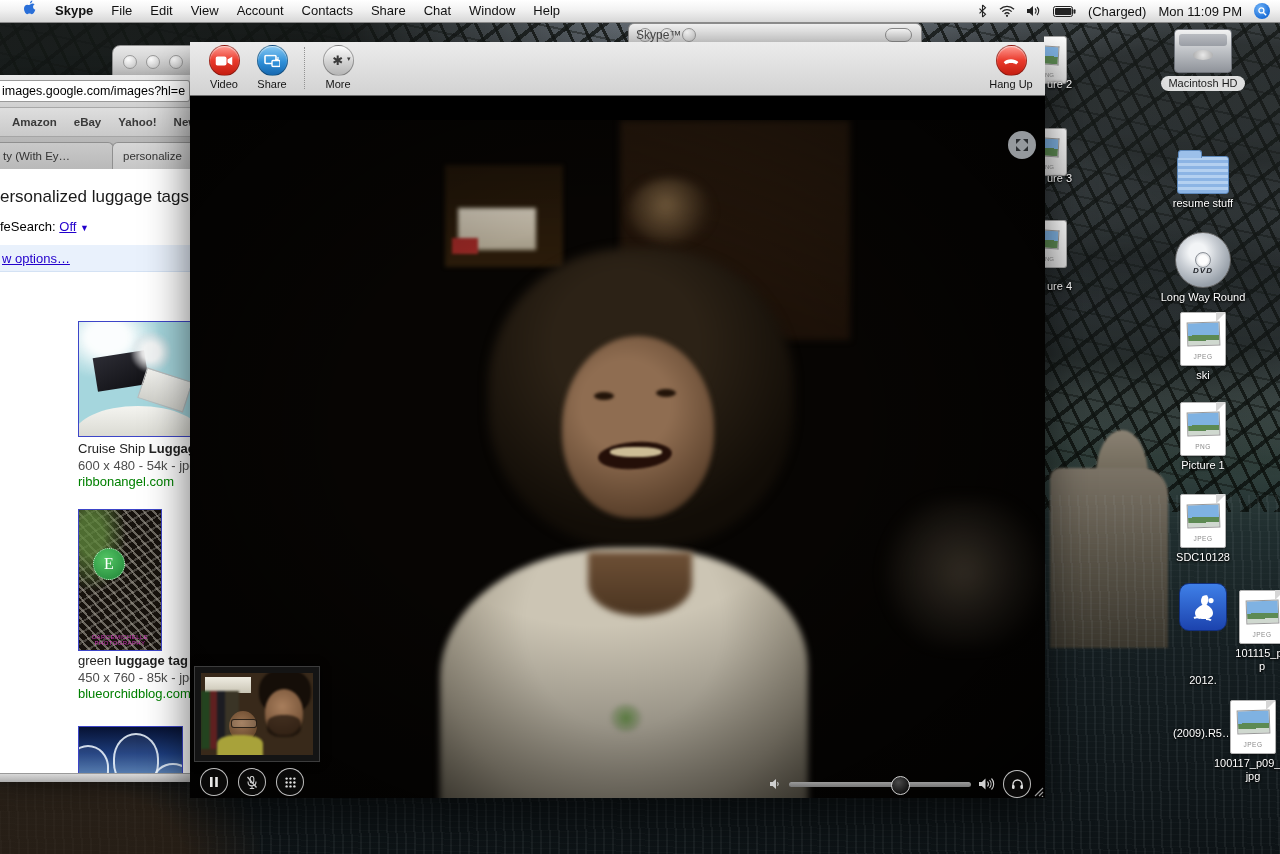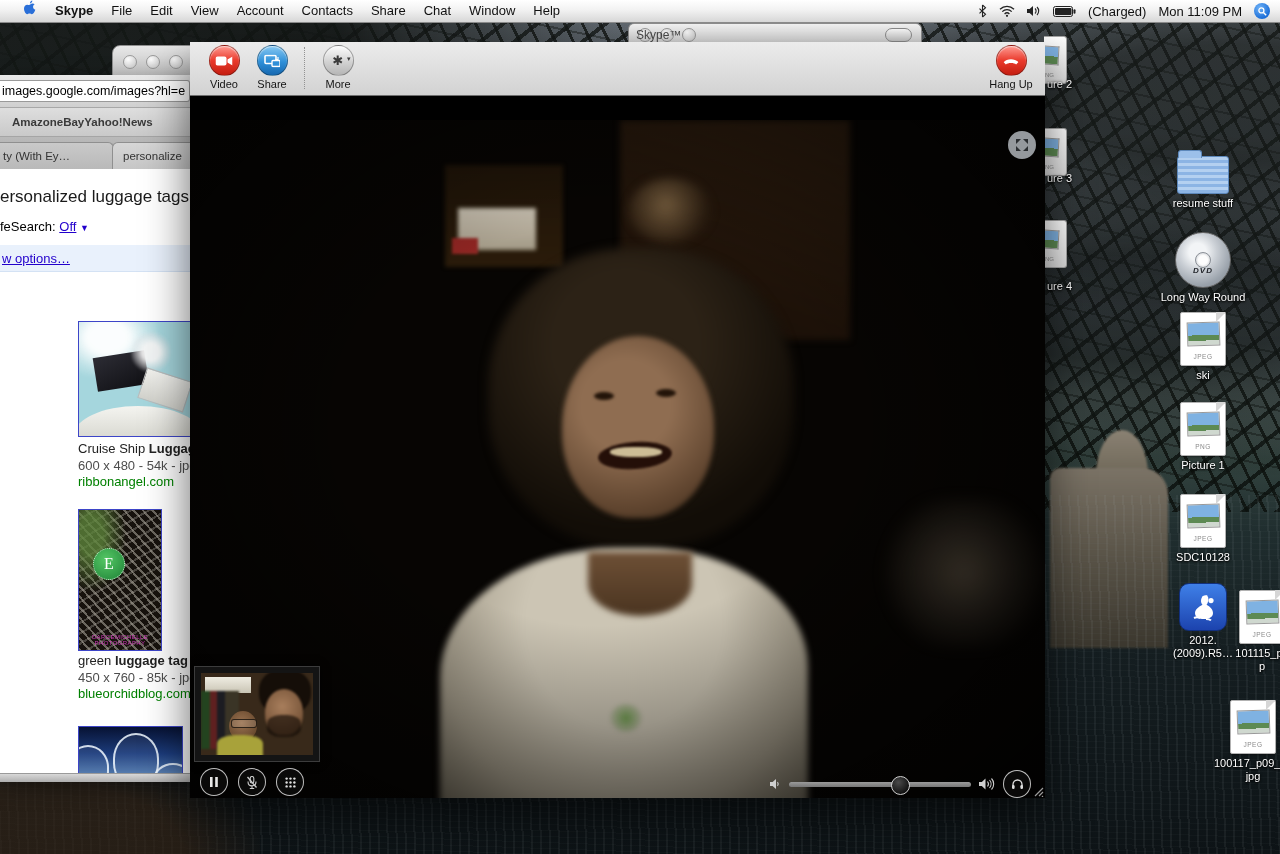--- a/index.html
+++ b/index.html
@@ -57,21 +57,21 @@
     border:1px solid #8f8f8f;border-radius:8px 8px 0 0;display:flex;gap:9px;align-items:center;padding-left:10px;}
 
   
   .browser{position:absolute;left:0;top:75px;width:190px;height:703px;z-index:7;
     box-shadow:4px 8px 22px rgba(0,0,0,.45);}
   .urlbar{height:32px;background:linear-gradient(180deg,#e9e9e9,#d0d0d0);border-bottom:1px solid #a8a8a8;
     display:flex;align-items:center;}
   .urlfield{height:20px;flex:1;background:#fff;border:1px solid #9a9a9a;border-left:none;border-radius:0 3px 3px 0;
     font-size:12.5px;color:#000;line-height:20px;white-space:nowrap;overflow:hidden;padding-left:2px;}
   .bookmarks{height:28px;background:linear-gradient(180deg,#dedede,#c9c9c9);border-bottom:1px solid #a5a5a5;
-    display:flex;align-items:center;padding-left:12px;font-size:11.5px;font-weight:bold;color:#3a3a3a;
+    display:flex;align-items:center;gap:17px;padding-left:12px;font-size:11.5px;font-weight:bold;color:#3a3a3a;
     white-space:nowrap;overflow:hidden;}
   .tabbar{height:31px;background:linear-gradient(180deg,#b9b9b9,#adadad);position:relative;border-bottom:1px solid #8f8f8f;}
   .tab{position:absolute;top:5px;height:26px;border:1px solid #8f8f8f;border-bottom:none;border-radius:6px 6px 0 0;
     font-size:11.5px;color:#333;line-height:26px;white-space:nowrap;overflow:hidden;}
   .tab1{left:-10px;width:110px;background:linear-gradient(180deg,#c9c9c9,#b9b9b9);padding-left:12px;}
   .tab2{left:112px;width:90px;background:linear-gradient(180deg,#d6d6d6,#c6c6c6);padding-left:10px;}
   .bcontent{height:604px;background:#fff;position:relative;overflow:hidden;font-size:13px;color:#222;}
   .g-head{position:absolute;left:0;top:18px;font-size:17px;color:#1a1a1a;white-space:nowrap;}
   .g-safe{position:absolute;left:0;top:50px;font-size:13px;color:#000;white-space:nowrap;}
   .glink{color:#2200cc;text-decoration:underline;cursor:pointer;}
@@ -228,20 +228,24 @@
 <div id="screen">
 
   <div class="wallpaper">
     <div class="leaves"></div>
     <div class="temple2"></div>
     <div class="temple1"></div>
     <div class="waterglint"></div>
     <div class="rockshadow"></div>
   </div>
 
+  <div class="dicon" style="left:1157px;top:29px;">
+    <div class="hdicon"></div>
+    <div class="dlabel pillbg">Macintosh HD</div>
+  </div>
   <div class="dicon" style="left:1157px;top:148px;">
     <div class="foldericon"></div>
     <div class="dlabel">resume stuff</div>
   </div>
   <div class="dicon" style="left:1157px;top:232px;">
     <div class="dvdicon">
         <span class="dvdtxt">DVD</span>
       </div>
     <div class="dlabel">Long Way Round</div>
   </div>
@@ -259,21 +263,21 @@
       </div>
     <div class="dlabel">Picture 1</div>
   </div>
   <div class="dicon" style="left:1157px;top:494px;">
     <div class="fileicon">
         <div class="fthumb"></div>
         <div class="fbadge">JPEG</div>
       </div>
     <div class="dlabel">SDC10128</div>
   </div>
-  <div class="dicon" style="left:1160px;top:583px;width:86px;">
+  <div class="dicon" style="left:1160px;top:583px;width:86px;gap:40px;">
     <div class="vuzeicon">
       <svg width="30" height="30" viewBox="0 0 30 30">
           <path d="M20 3c-4 0-7 3-7 6 0 1.5.6 2.8 1.5 3.8C11 14.5 7 17.5 7 21c0 4 4 6 9 6s9-2 9-6c0-3.5-3-6.5-6.5-8.2.9-1 1.5-2.3 1.5-3.8 0-3-2-6 0-6z" fill="#fff"></path>
           <circle cx="17" cy="7" r="3.4" fill="#fff"></circle>
           <circle cx="23" cy="8.6" r="2.6" fill="#fff"></circle>
           <path d="M6 26c2-1 4-1 6 0M18 27c2 0 4 .4 5 1.4" stroke="#fff" stroke-width="2" fill="none"></path>
         </svg>
     </div>
     <div class="dlabel">2012.</div>
     <div class="dlabel" style="margin-top:0;">(2009).R5…</div>

